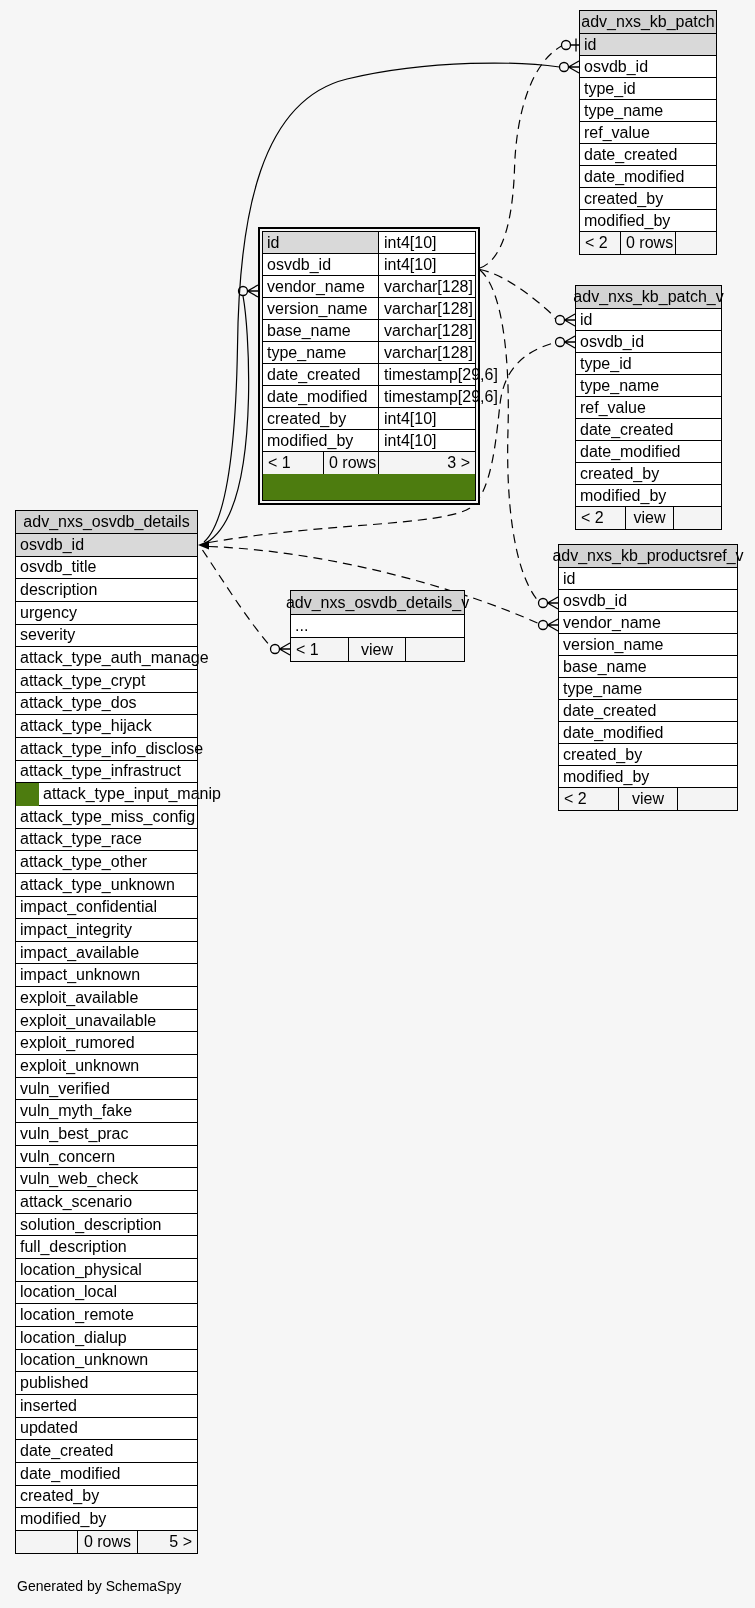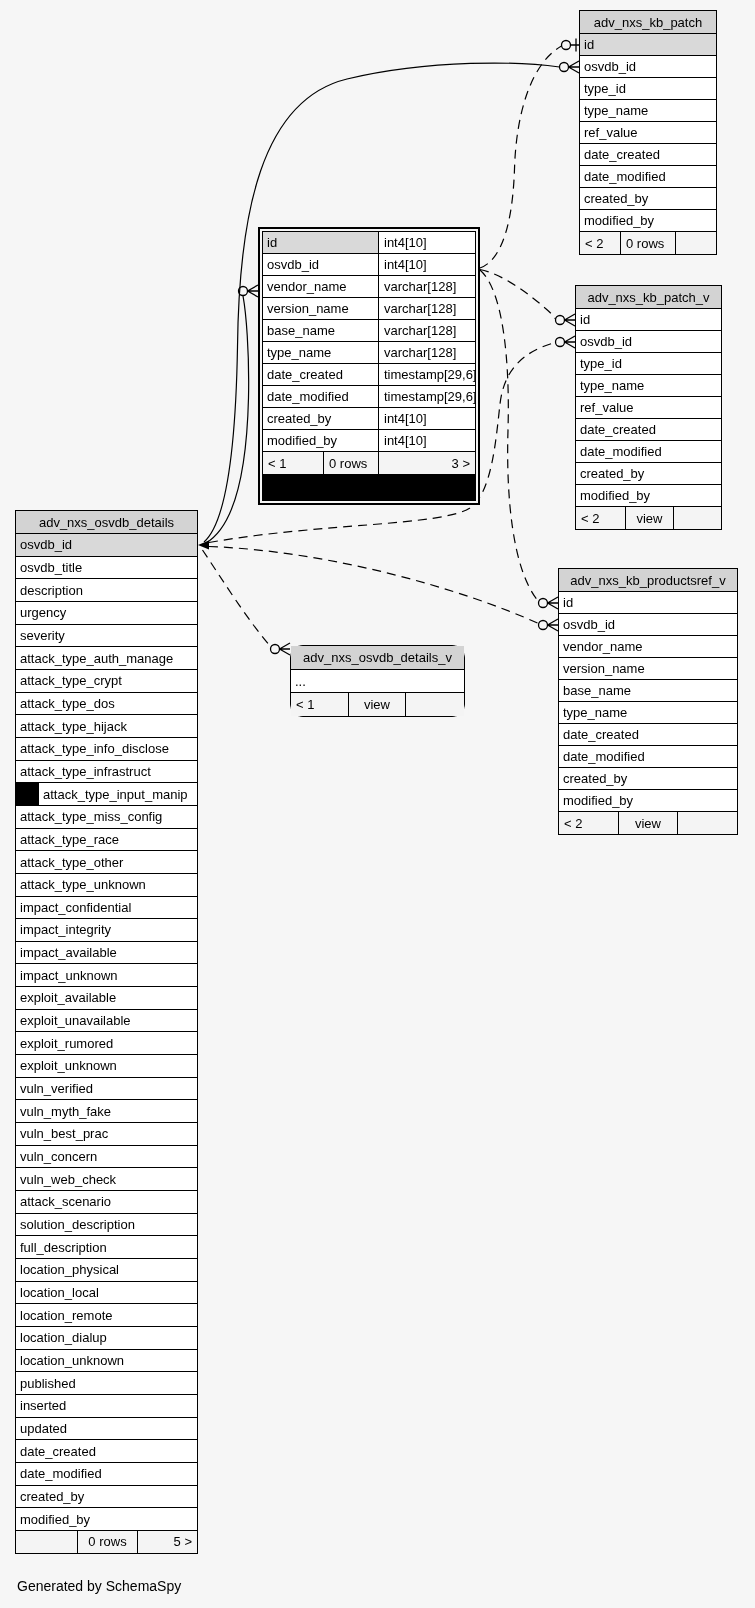--- a/index.html
+++ b/index.html
@@ -3,22 +3,22 @@
 <meta charset="utf-8">
 <style>
   html,body{margin:0;padding:0;}
   body{
     width:755px;height:1608px;position:relative;overflow:hidden;
     background:#f6f6f6;font-family:"Liberation Sans",sans-serif;color:#000;
   }
   #diagram{position:absolute;inset:0;}
   #edges-svg{position:absolute;left:0;top:0;z-index:1;}
   .tbl{
-    position:absolute;z-index:2;background:#000000;border:1px solid #000;
-    box-sizing:border-box;font-size:13px;line-height:1;
+    position:absolute;z-index:2;background:#4d7c0f;border:1px solid #000;
+    box-sizing:border-box;font-size:16px;line-height:1;
   }
   .main{
     position:absolute;z-index:2;border:2px solid #000;padding:2px;
     box-sizing:border-box;background:#f6f6f6;
   }
   .main .tbl{position:relative;width:100%;height:100%;}
   .hdr{
     background:#d3d3d3;border-bottom:1px solid #000;box-sizing:border-box;
     display:flex;align-items:center;justify-content:center;white-space:nowrap;
   }
@@ -346,32 +346,32 @@
       </div>
       <div class="row" style="height: 22.66px;">
         <span class="cname">modified_by</span>
       </div>
       <div class="foot" style="height: 22px;">
         <span class="f1" style="width: 62px;"></span>
         <span class="f2 center" style="width: 60px;">0 rows</span>
         <span class="f3">5 &gt;</span>
       </div>
     </div>
-    <div class="tbl" style="left: 290px; top: 645px; width: 175px; height: 72px; border-radius: 13px;">
+    <div class="tbl" style="left: 290px; top: 590px; width: 175px; height: 72px;">
       <div class="hdr" style="height: 24px;">adv_nxs_osvdb_details_v</div>
       <div class="row" style="height: 23px;">
         <span class="cname">...</span>
       </div>
       <div class="foot" style="height: 23px;">
         <span class="f1" style="width: 58px;">&lt; 1</span>
         <span class="f2 center" style="width: 57px;">view</span>
         <span class="f3"></span>
       </div>
     </div>
-    <div class="tbl" style="left: 558px; top: 568px; width: 180px; height: 267px;">
+    <div class="tbl" style="left: 558px; top: 544px; width: 180px; height: 267px;">
       <div class="hdr" style="height: 23px;">adv_nxs_kb_productsref_v</div>
       <div class="row" style="height: 22px;">
         <span class="cname">id</span>
       </div>
       <div class="row" style="height: 22px;">
         <span class="cname">osvdb_id</span>
       </div>
       <div class="row" style="height: 22px;">
         <span class="cname">vendor_name</span>
       </div>

